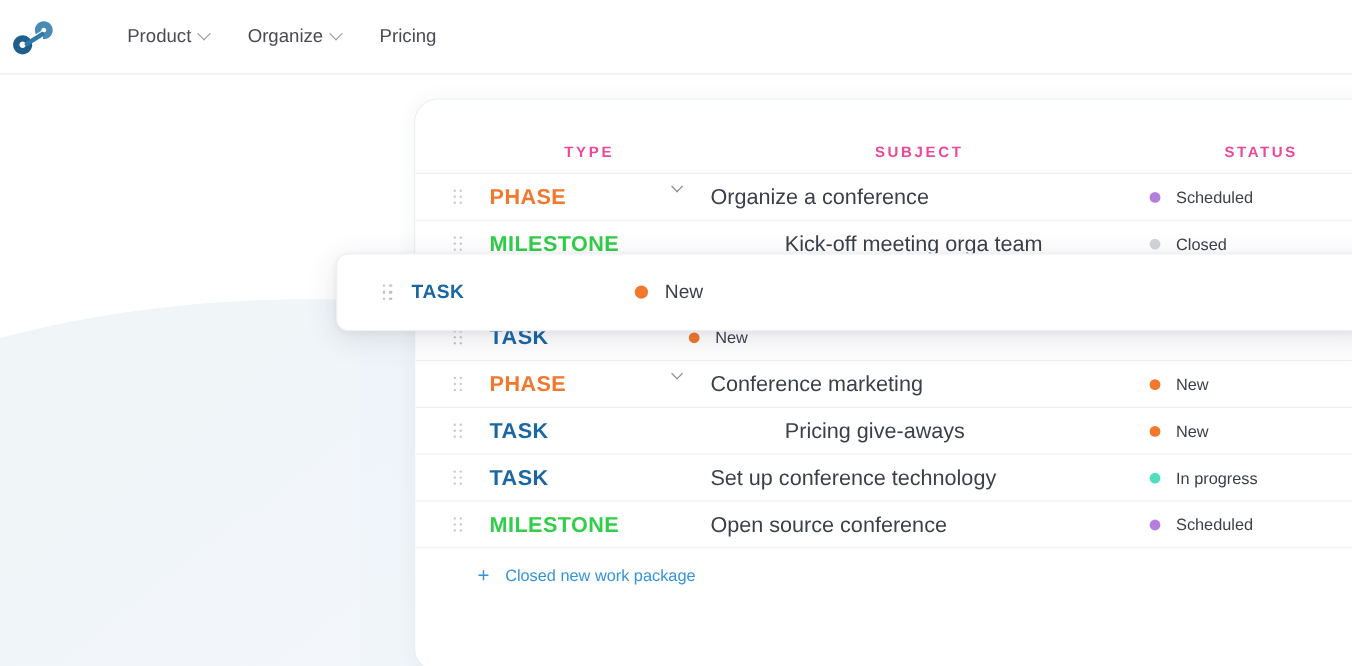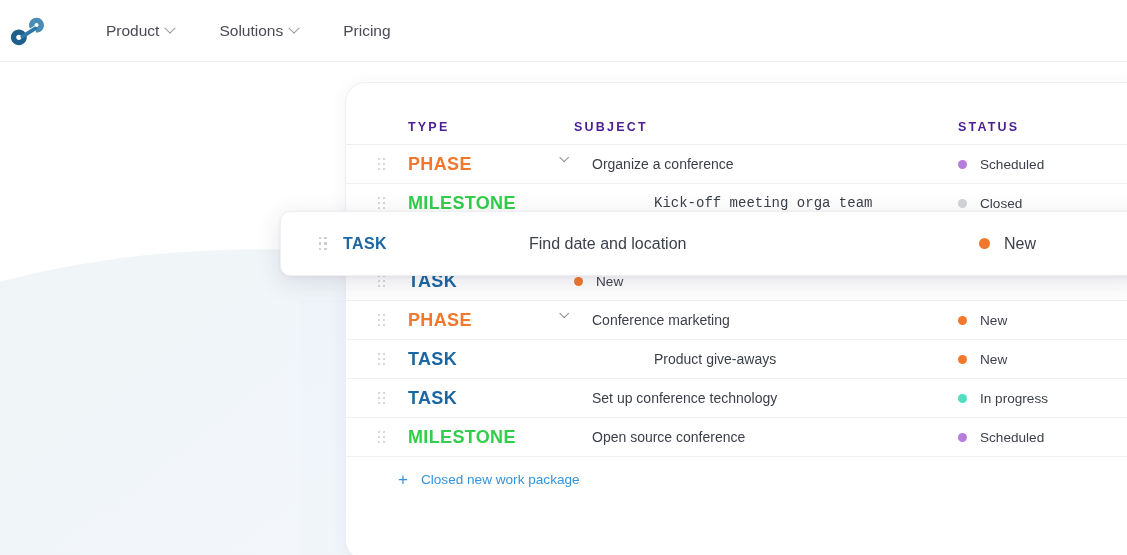--- a/index.html
+++ b/index.html
@@ -75,21 +75,21 @@
     font-weight: 400;
     color: #141517;
     letter-spacing: -0.4px;
     font-family: "DejaVu Sans", "Liberation Sans", sans-serif;
   }
 
   .nav {
     display: flex;
     align-items: flex-end;
     margin-left: 42px;
-    gap: 13px;
+    gap: 0px;
   }
 
   .nav-item {
     display: flex;
     align-items: center;
     gap: 7px;
     padding: 6px 16px;
     font-size: 15.5px;
     color: #4a4a55;
     cursor: pointer;
@@ -123,22 +123,23 @@
     display: flex;
     align-items: flex-end;
     height: 62px;
     padding: 0 0 10px 0;
     border-bottom: 1px solid #edeef0;
   }
 
   .th {
     font-size: 12.5px;
     font-weight: 700;
-    color: #4c1d95;
+    color: #ec4899;
     letter-spacing: 2.2px;
+    text-align: center;
   }
 
   .col-handle { width: 62px; flex: none; }
   .col-type   { width: 166px; flex: none; }
   .col-subject{ flex: 1 1 auto; }
   .col-status { width: 186px; flex: none; }
 
   .row {
     display: flex;
     align-items: center;
@@ -173,21 +174,21 @@
     font-size: 18px;
     font-weight: 700;
     letter-spacing: .35px;
   }
   .t-phase     { color: #f1782c; }
   .t-milestone { color: #32cd4a; }
   .t-task      { color: #1a67a3; }
 
   .cell-subject {
     flex: 1 1 auto;
-    font-size: 14px;
+    font-size: 18px;
     color: #3b3f4a;
     display: flex;
     align-items: center;
     position: relative;
   }
   .subj-text { display: inline-block; }
   .indent-1 { padding-left: 18px; }
   .indent-2 { padding-left: 80px; }
 
   .caret {
@@ -299,21 +300,21 @@
     </div>
 
     <div class="nav">
 
       <div class="nav-item">
         <span>Product</span>
         <span class="chev"></span>
       </div>
 
       <div class="nav-item">
-        <span>Solutions</span>
+        <span>Organize</span>
         <span class="chev"></span>
       </div>
 
       <div class="nav-item">
         <span>Pricing</span>
       </div>
 
 
     </div>
   </div>
@@ -354,21 +355,21 @@
               <i></i>
               <i></i>
               <i></i>
               <i></i>
               <i></i>
               <i></i>
             </span>
           </div>
           <div class="cell-type t-milestone">MILESTONE</div>
           <div class="cell-subject">
-            <span class="subj-text indent-2" style="position: relative; font-family: Liberation Mono, monospace;">Kick-off meeting orga team</span>
+            <span class="subj-text indent-2" style="position: relative;">Kick-off meeting orga team</span>
           </div>
           <div class="cell-status">
             <span class="dot" style="background: rgb(211, 212, 216);"></span>
             <span>Closed</span>
           </div>
         </div>
         <div class="row">
           <div class="handle">
             <span class="dots">
               <i></i>
@@ -431,21 +432,21 @@
               <i></i>
               <i></i>
               <i></i>
               <i></i>
               <i></i>
               <i></i>
             </span>
           </div>
           <div class="cell-type t-task">TASK</div>
           <div class="cell-subject">
-            <span class="subj-text indent-2" style="position: relative;">Product give-aways</span>
+            <span class="subj-text indent-2" style="position: relative;">Pricing give-aways</span>
           </div>
           <div class="cell-status">
             <span class="dot" style="background: rgb(241, 120, 44);"></span>
             <span>New</span>
           </div>
         </div>
         <div class="row">
           <div class="handle">
             <span class="dots">
               <i></i>
@@ -499,20 +500,19 @@
       <span class="fc-dots">
         <i></i>
           <i></i>
           <i></i>
           <i></i>
           <i></i>
           <i></i>
       </span>
     </div>
     <div class="fc-type">TASK</div>
-    <div class="fc-subject">Find date and location</div>
     <div class="fc-status">
       <span class="dot" id="fc-dot" style="background: rgb(241, 120, 44);"></span>
       <span>New</span>
     </div>
   </div>
 
 </div>
 
 </body></html>

